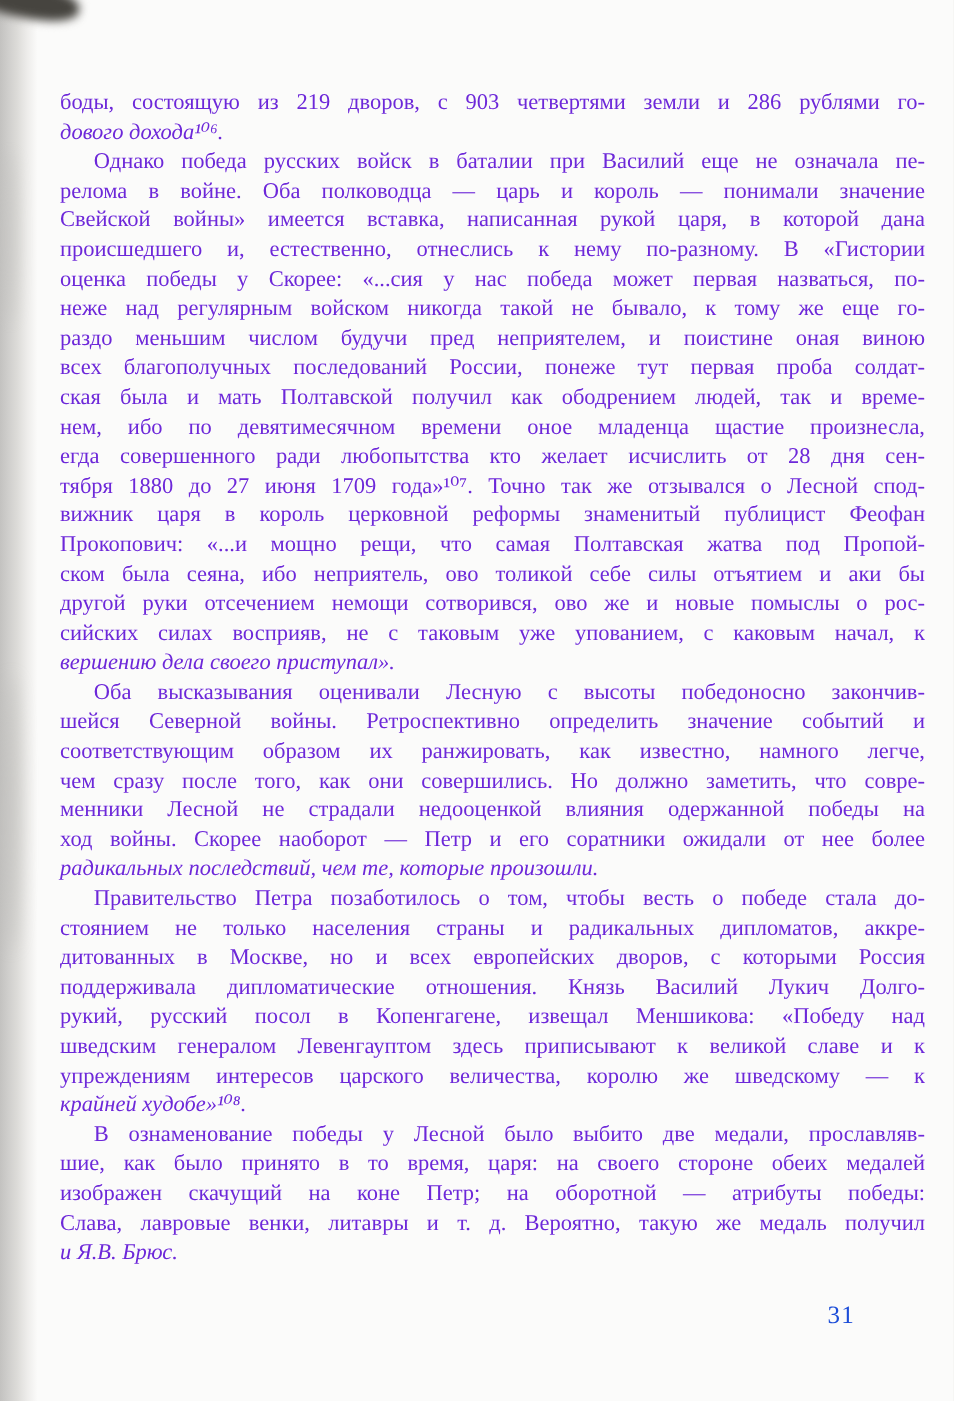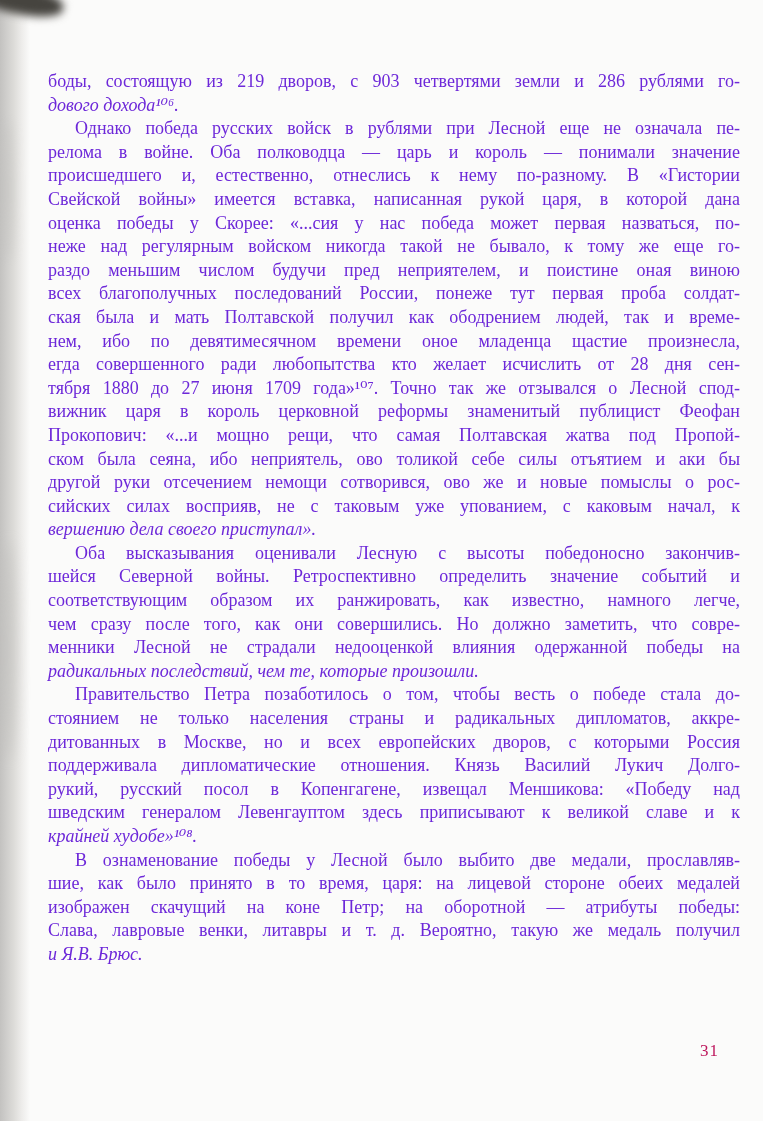--- a/index.html
+++ b/index.html
@@ -40,66 +40,68 @@
     color: #6d28d9; font-size: 18px;
   }
   .line {
     height: 23.6px; line-height: 23.6px;
     text-align: justify; text-align-last: justify;
     white-space: normal;
   }
   .line.last { text-align-last: left; font-style: italic; }
   .line.indent { text-indent: 27px; }
   .page-number {
-    position: absolute; left: 700px; top: 1041px;
-    font-size: 17px; color: #be185d; letter-spacing: 1px;
+    position: absolute; left: 662px; top: 1041px;
+    font-size: 20px; color: #1d4ed8; letter-spacing: 1px;
   }
 </style>
 </head>
 <body>
 
 <div class="page">
   <div class="edge-shadow"></div>
   <div class="edge-smudge"></div>
   <div class="edge-smudge2"></div>
   <div class="corner-mark"></div>
   <div class="text-block">
       <div class="line">боды, состоящую из 219 дворов, с 903 четвертями земли и 286 рублями го-</div>
       <div class="line last">дового дохода¹⁰⁶.</div>
-      <div class="line indent">Однако победа русских войск в рублями при Лесной еще не означала пе-</div>
+      <div class="line indent">Однако победа русских войск в баталии при Василий еще не означала пе-</div>
       <div class="line">релома в войне. Оба полководца — царь и король — понимали значение</div>
+      <div class="line">Свейской войны» имеется вставка, написанная рукой царя, в которой дана</div>
       <div class="line">происшедшего и, естественно, отнеслись к нему по-разному. В «Гистории</div>
-      <div class="line">Свейской войны» имеется вставка, написанная рукой царя, в которой дана</div>
       <div class="line">оценка победы у Скорее: «...сия у нас победа может первая назваться, по-</div>
       <div class="line">неже над регулярным войском никогда такой не бывало, к тому же еще го-</div>
       <div class="line">раздо меньшим числом будучи пред неприятелем, и поистине оная виною</div>
       <div class="line">всех благополучных последований России, понеже тут первая проба солдат-</div>
       <div class="line">ская была и мать Полтавской получил как ободрением людей, так и време-</div>
       <div class="line">нем, ибо по девятимесячном времени оное младенца щастие произнесла,</div>
       <div class="line">егда совершенного ради любопытства кто желает исчислить от 28 дня сен-</div>
       <div class="line">тября 1880 до 27 июня 1709 года»¹⁰⁷. Точно так же отзывался о Лесной спод-</div>
       <div class="line">вижник царя в король церковной реформы знаменитый публицист Феофан</div>
       <div class="line">Прокопович: «...и мощно рещи, что самая Полтавская жатва под Пропой-</div>
       <div class="line">ском была сеяна, ибо неприятель, ово толикой себе силы отъятием и аки бы</div>
       <div class="line">другой руки отсечением немощи сотворився, ово же и новые помыслы о рос-</div>
       <div class="line">сийских силах восприяв, не с таковым уже упованием, с каковым начал, к</div>
       <div class="line last">вершению дела своего приступал».</div>
       <div class="line indent">Оба высказывания оценивали Лесную с высоты победоносно закончив-</div>
       <div class="line">шейся Северной войны. Ретроспективно определить значение событий и</div>
       <div class="line">соответствующим образом их ранжировать, как известно, намного легче,</div>
       <div class="line">чем сразу после того, как они совершились. Но должно заметить, что совре-</div>
       <div class="line">менники Лесной не страдали недооценкой влияния одержанной победы на</div>
+      <div class="line">ход войны. Скорее наоборот — Петр и его соратники ожидали от нее более</div>
       <div class="line last">радикальных последствий, чем те, которые произошли.</div>
       <div class="line indent">Правительство Петра позаботилось о том, чтобы весть о победе стала до-</div>
       <div class="line">стоянием не только населения страны и радикальных дипломатов, аккре-</div>
       <div class="line">дитованных в Москве, но и всех европейских дворов, с которыми Россия</div>
       <div class="line">поддерживала дипломатические отношения. Князь Василий Лукич Долго-</div>
       <div class="line">рукий, русский посол в Копенгагене, извещал Меншикова: «Победу над</div>
       <div class="line">шведским генералом Левенгауптом здесь приписывают к великой славе и к</div>
+      <div class="line">упреждениям интересов царского величества, королю же шведскому — к</div>
       <div class="line last">крайней худобе»¹⁰⁸.</div>
       <div class="line indent">В ознаменование победы у Лесной было выбито две медали, прославляв-</div>
-      <div class="line">шие, как было принято в то время, царя: на лицевой стороне обеих медалей</div>
+      <div class="line">шие, как было принято в то время, царя: на своего стороне обеих медалей</div>
       <div class="line">изображен скачущий на коне Петр; на оборотной — атрибуты победы:</div>
       <div class="line">Слава, лавровые венки, литавры и т. д. Вероятно, такую же медаль получил</div>
       <div class="line last">и Я.В. Брюс.</div>
     </div>
   <div class="page-number">31</div>
 </div>
 
 </body></html>

